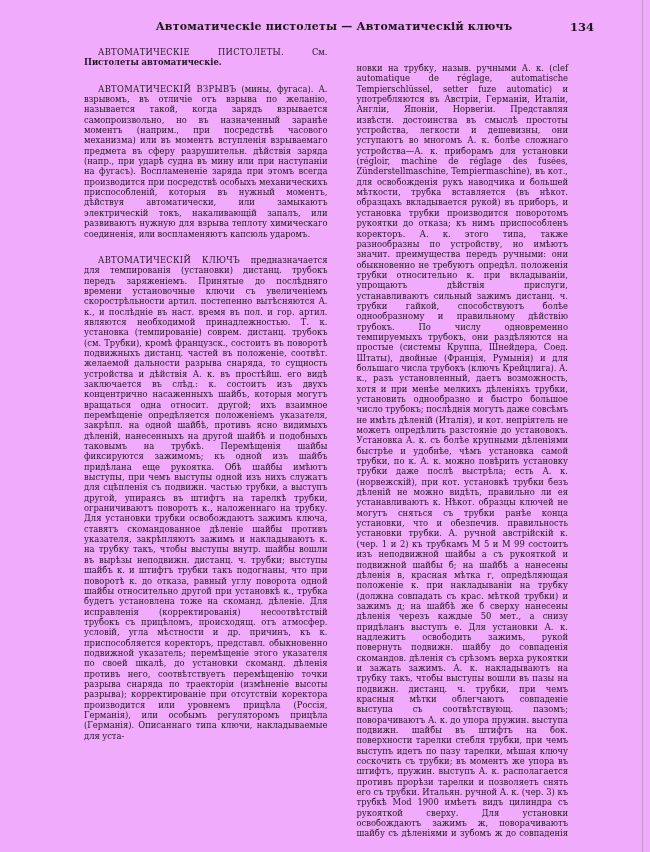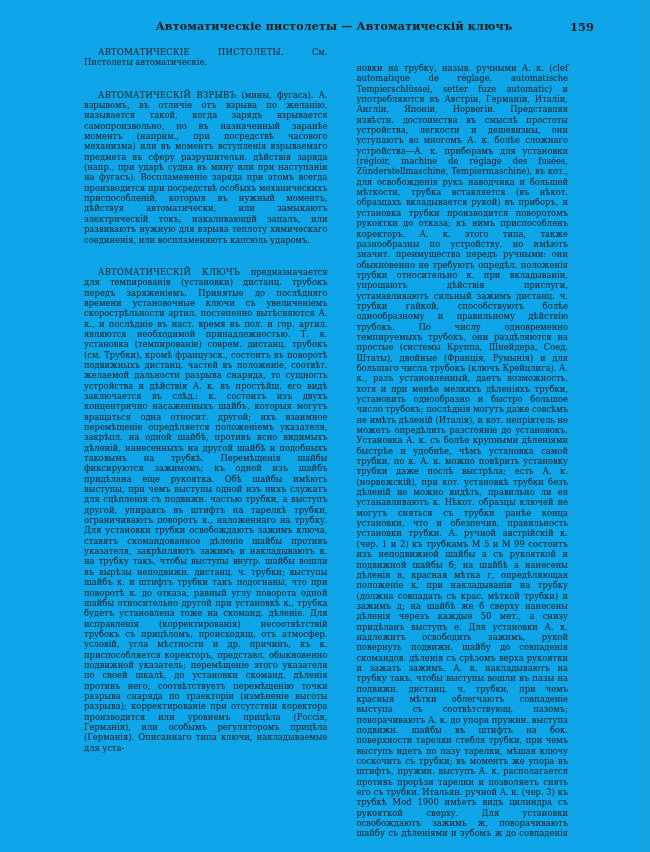--- a/index.html
+++ b/index.html
@@ -1,21 +1,21 @@
 <!DOCTYPE html>
 <html><head>
 <meta charset="utf-8">
 <style>
   html, body { margin: 0; padding: 0; background: #9a9a9a; }
   .page {
     position: relative;
     width: 650px;
     height: 852px;
     margin: 0 auto;
-    background: #0ea5e9;
+    background: #f0abfc;
     overflow: hidden;
     font-family: "DejaVu Serif", "Liberation Serif", serif;
     color: #1c1a18;
     box-sizing: border-box;
     padding: 20px 66px 10px 84px;
   }
   .scan-edge {
     position: absolute;
     top: 0; right: 7px;
     width: 1px; height: 100%;
@@ -53,41 +53,41 @@
     overflow: hidden;
     text-align: justify;
     font-size: 8.4px;
     line-height: 10.35px;
     word-spacing: -0.2px;
   }
   p.entry {
     margin: 0;
     text-indent: 14px;
   }
-  p.entry + p.entry { margin-top: 22px; }
+  p.entry + p.entry { margin-top: 16px; }
   p.cont {
     margin: 16px;
     text-indent: 0;
   }
   .headword {
     font-weight: normal;
     letter-spacing: 0.3px;
   }
-  .bold { font-weight: normal; }
+  .bold { font-weight: bold; }
 </style>
 </head>
 <body>
 
 <div class="page">
 
   <div class="scan-edge"></div>
 
   <div class="header">
     <div class="running-title">Автоматическіе пистолеты — Автоматическій ключъ</div>
-    <div class="page-number">159</div>
+    <div class="page-number">134</div>
   </div>
 
   <div class="columns">
 
     <div class="col">
 
       <p class="entry"><b class="headword">АВТОМАТИЧЕСКІЕ ПИСТОЛЕТЫ.</b> <span>См.</span> <b class="bold">Пистолеты автоматическіе.</b></p>
 
       <p class="entry"><b class="headword">АВТОМАТИЧЕСКІЙ ВЗРЫВЪ</b> <span>(мины, фугаса). А. взрывомъ, въ отличіе отъ взрыва по желанію, называется такой, когда зарядъ взрывается самопроизвольно, но въ назначенный заранѣе моментъ (наприм., при посредствѣ часового механизма) или въ моментъ вступленія взрываемаго предмета въ сферу разрушительн. дѣйствія заряда (напр., при ударѣ судна въ мину или при наступаніи на фугасъ). Воспламененіе заряда при этомъ всегда производится при посредствѣ особыхъ механическихъ приспособленій, которыя въ нужный моментъ, дѣйствуя автоматически, или замыкаютъ электрическій токъ, накаливающій запалъ, или развиваютъ нужную для взрыва теплоту химическаго соединенія, или воспламеняютъ капсюль ударомъ.</span></p>
 

